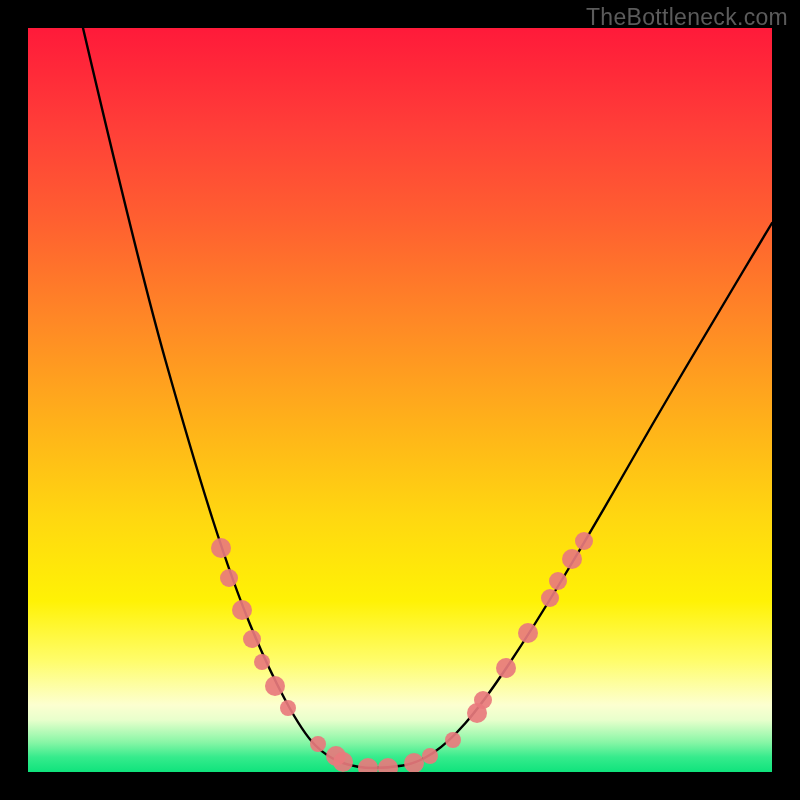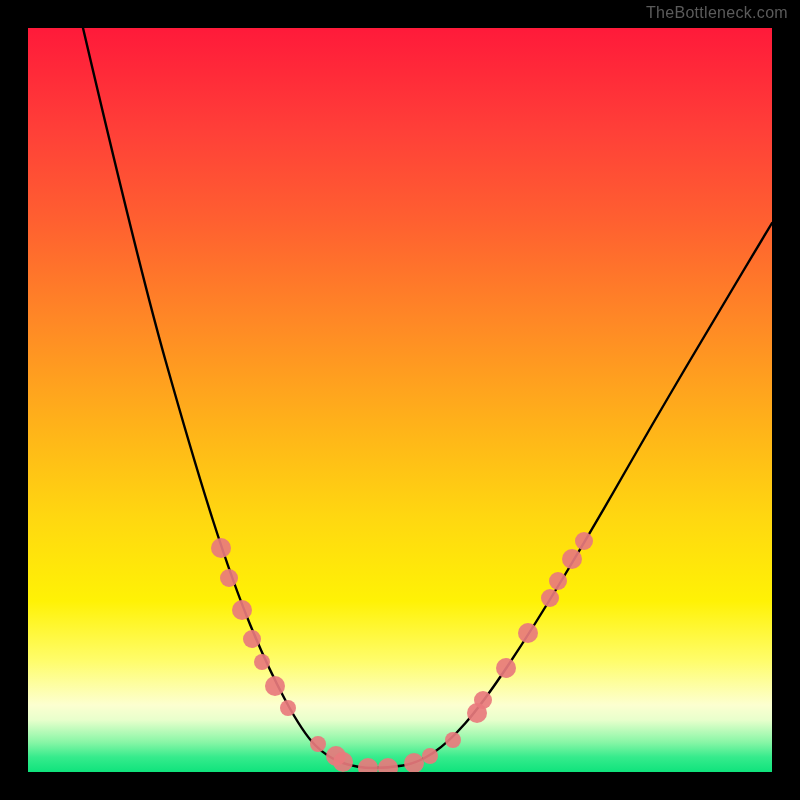--- a/index.html
+++ b/index.html
@@ -43,21 +43,21 @@
       #88f6a6 96%,
       #36eb8c 98%,
       #0fe37c 100%
     );
   }
   .watermark {
     position: absolute;
     top: 4px;
     right: 12px;
     color: #5b5b5b;
-    font-size: 16px;
+    font-size: 23px;
     letter-spacing: 0.3px;
     font-weight: 500;
     user-select: none;
   }
   svg.curve {
     position: absolute;
     inset: 0;
   }
 </style>
 </head>

